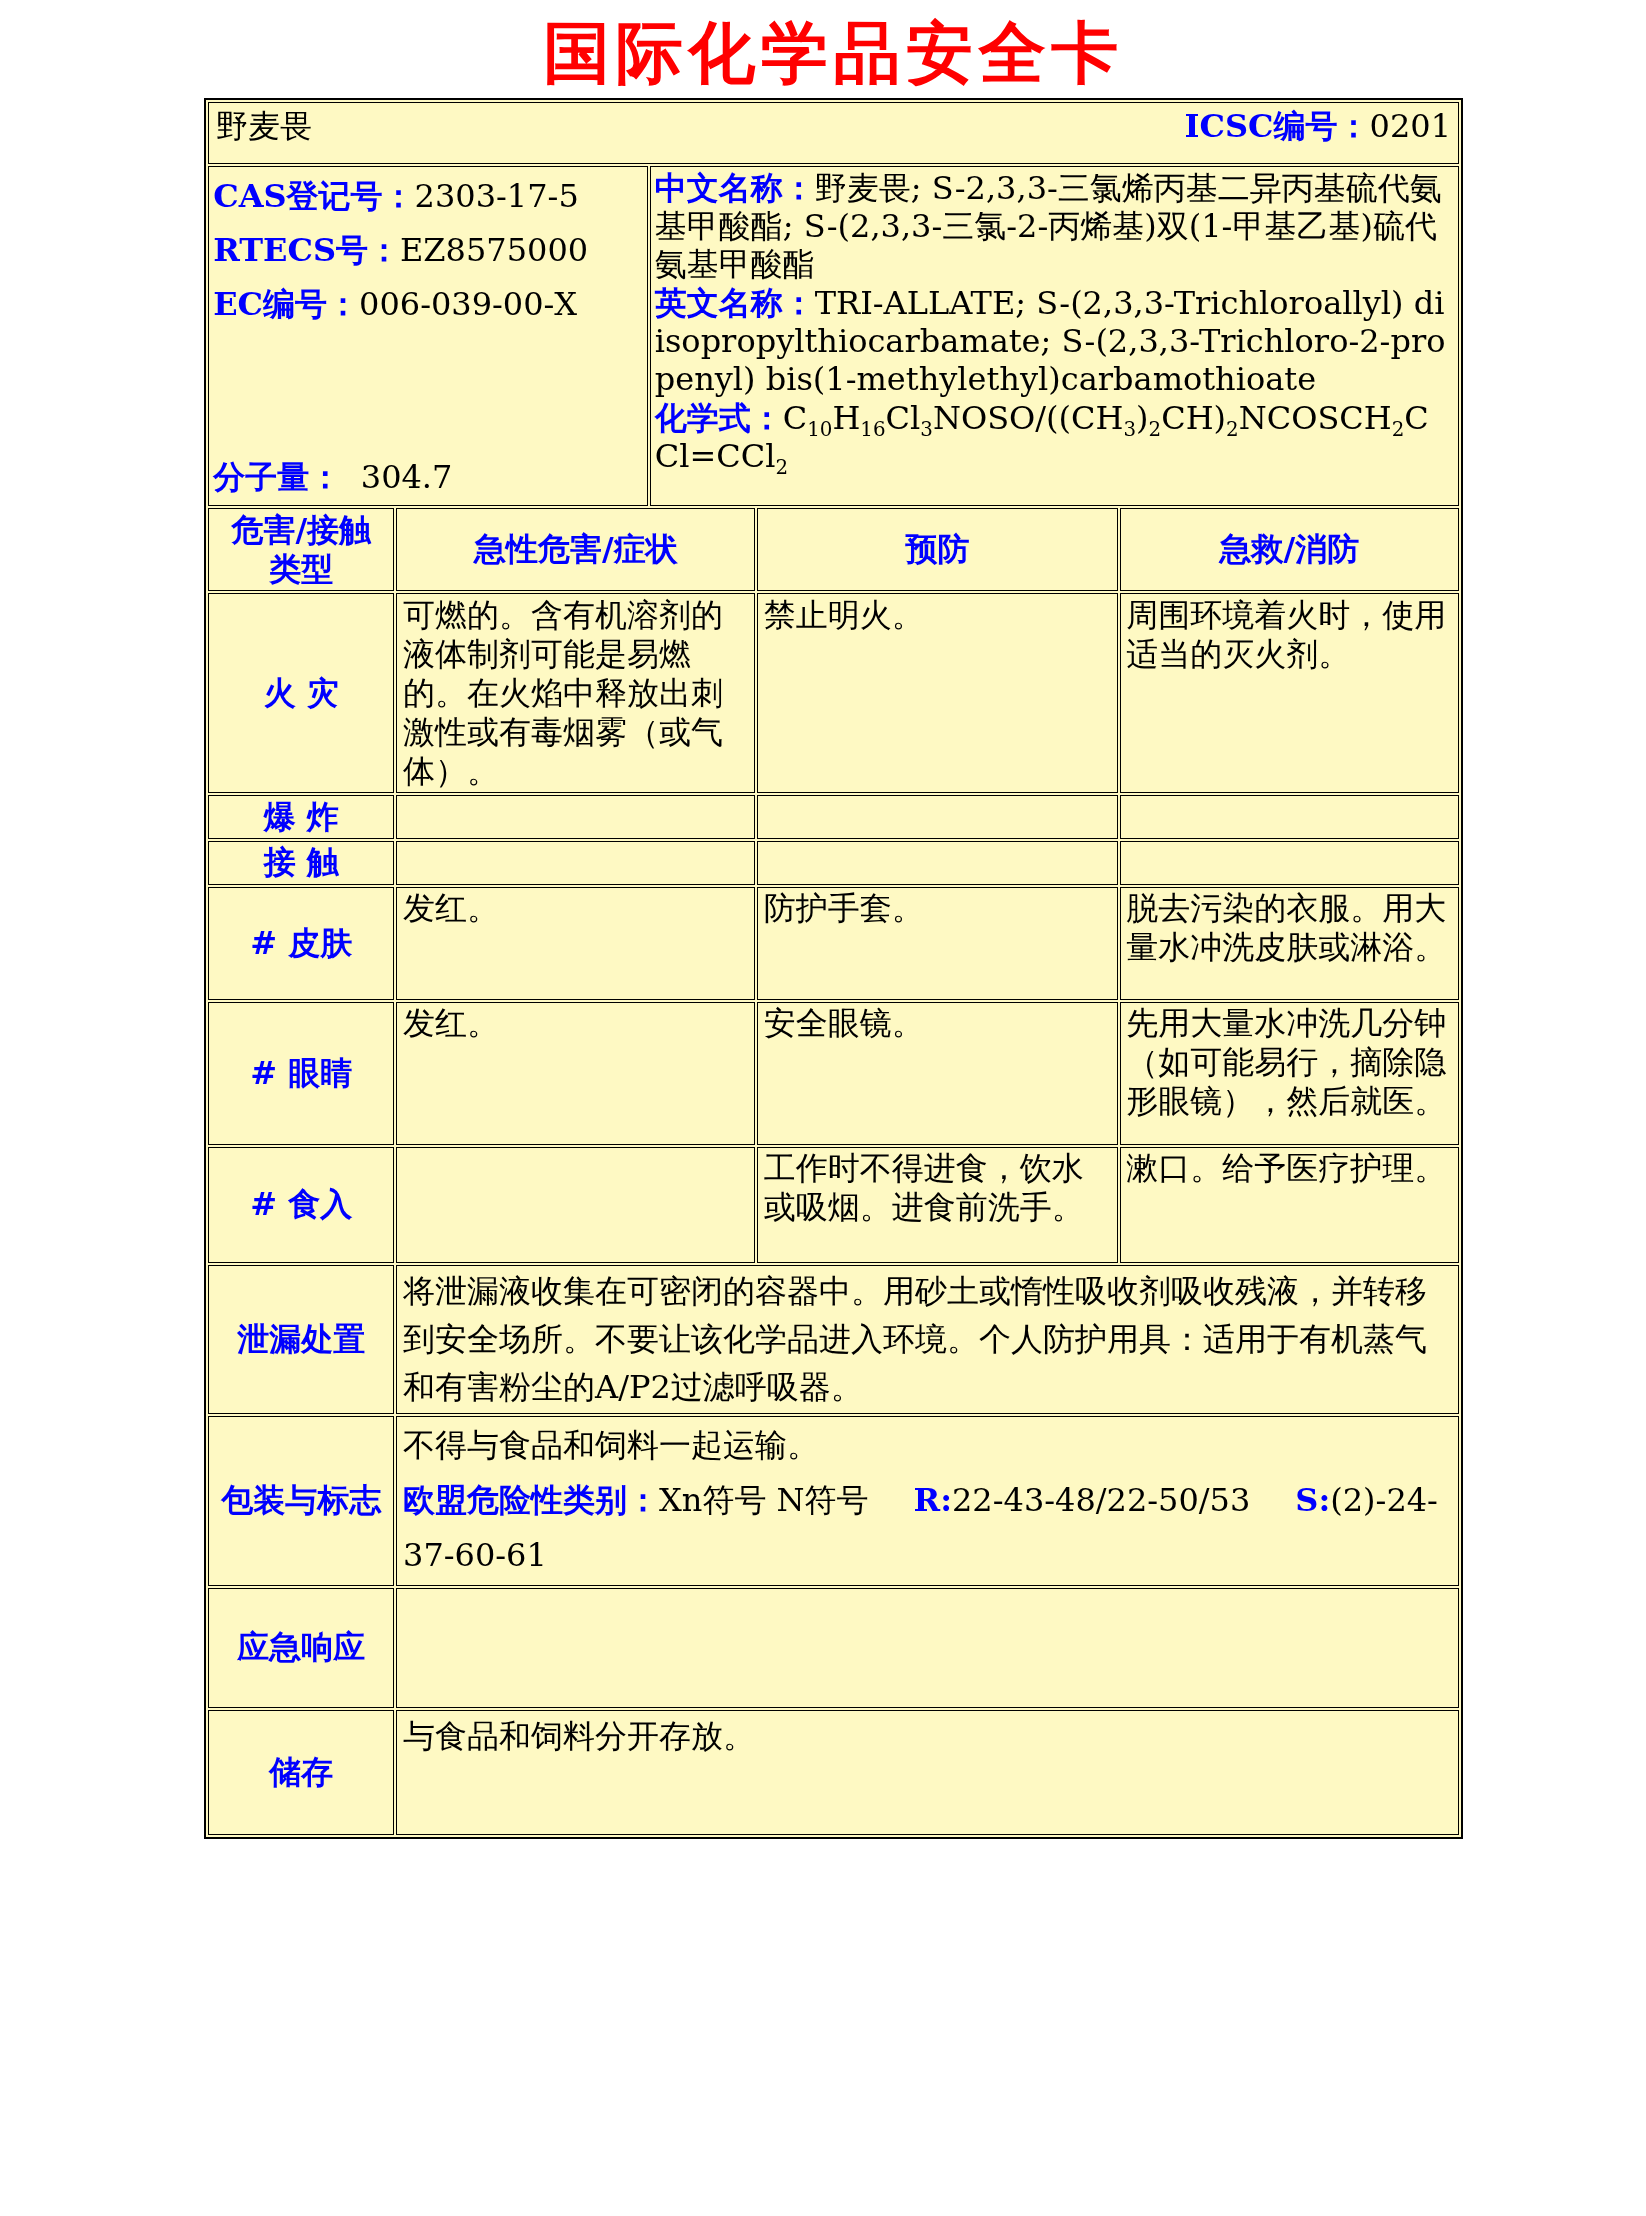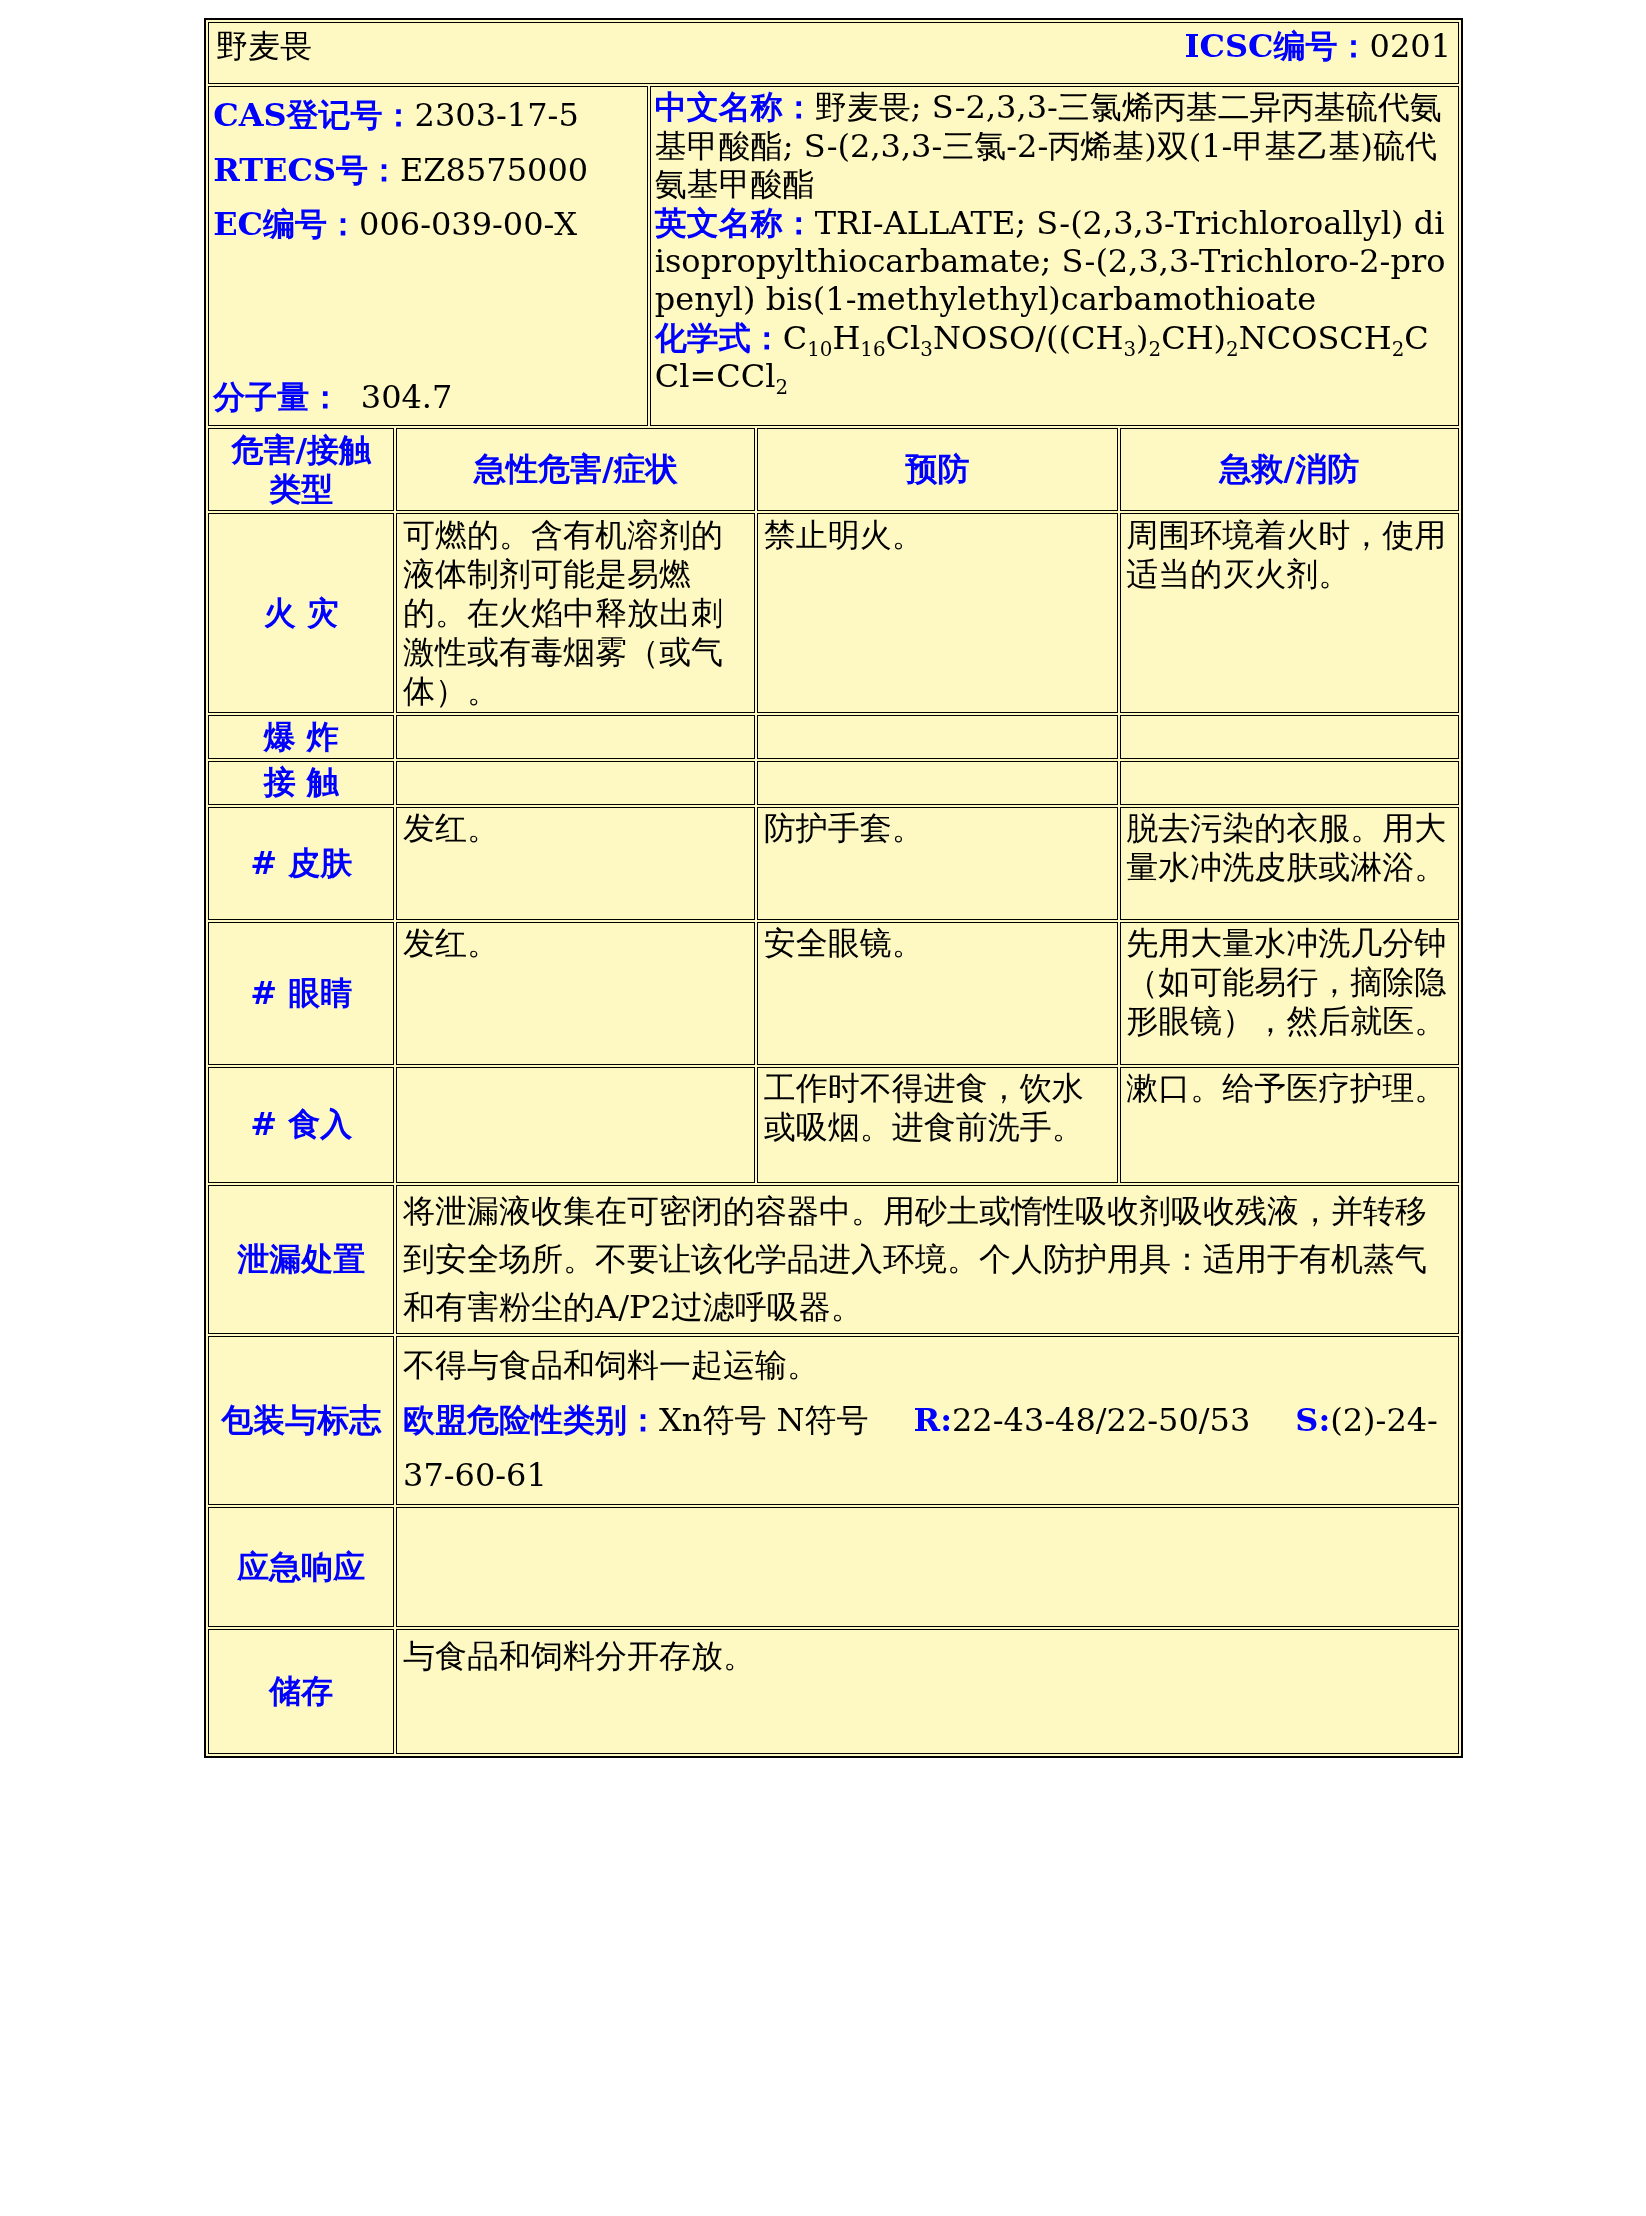--- a/index.html
+++ b/index.html
@@ -52,20 +52,21 @@
   td.pack-content{line-height:1.72;}
   sub{font-size:0.62em;line-height:0;}
   .gap-lg{margin-left:45px;}
   .rs-val{color:#000;font-weight:normal;}
 </style>
 </head>
 <body>
 
 <div class="page">
 
+  <h1 class="doc-title">国际化学品安全卡</h1>
 
   <table class="icsc">
     <colgroup>
       <col style="width:15%">
       <col style="width:20.2%">
       <col style="width:8.5%">
       <col style="width:29%">
       <col style="width:27.3%">
     </colgroup>
 

